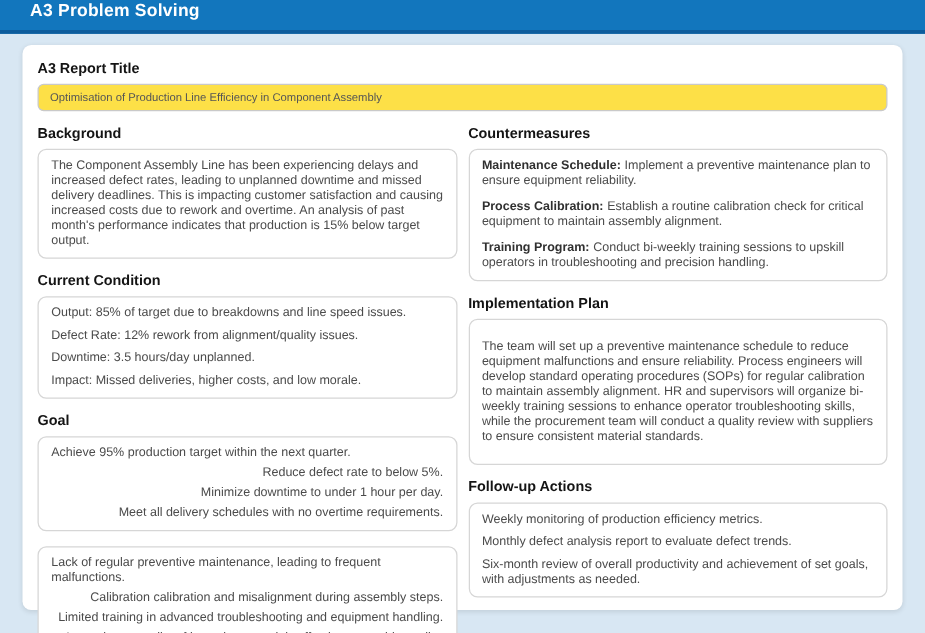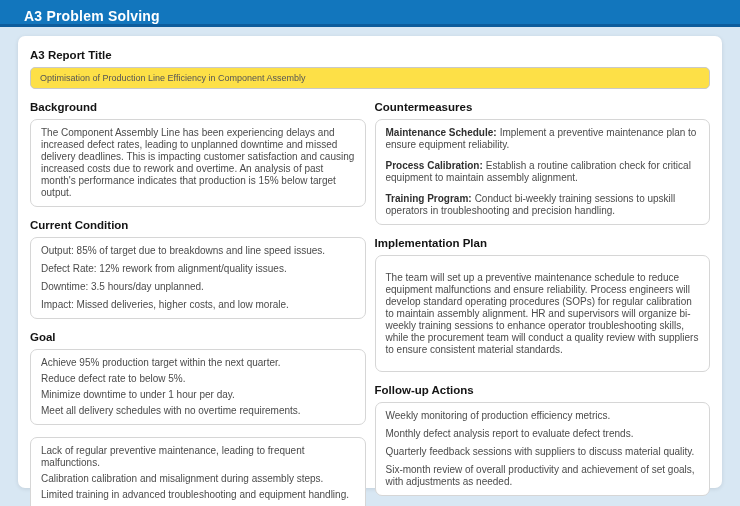--- a/index.html
+++ b/index.html
@@ -8,21 +8,21 @@
     width: 740px; height: 506px;
     background: #d8e7f3;
     font-family: "Liberation Sans", sans-serif;
     overflow: hidden;
   }
   .app-header {
     height: 27px;
     background: #1276bd;
     border-bottom: 3px solid #0d5c9c;
     display: flex;
-    align-items: flex-end;
+    align-items: flex-start;
     padding: 0 24px;
   }
   .app-title {
     color: #ffffff;
     font-weight: bold;
     font-size: 14px;
     letter-spacing: 0.2px;
   }
   .card {
     position: absolute;
@@ -64,21 +64,21 @@
   .field-box {
     border: 1px solid #d6d6d6;
     border-radius: 7px;
     background: #ffffff;
     padding: 7px 10px;
     font-size: 10px;
     line-height: 12px;
     color: #4b4b4b;
   }
   .field-box p { margin: 0; }
-  .box-tight p + p { margin-top: 4px; }
+  .box-tight p + p { margin-top: 4px; text-align: right; }
   .box-spaced p + p { margin-top: 6px; }
   .box-cm p + p { margin-top: 9px; }
   .box-impl p { margin: 9px 0 8px 0; }
   .cm-label {
     font-weight: bold;
     color: #303030;
     margin-right: 3px;
   }
 </style>
 </head>
@@ -153,21 +153,20 @@
         <div class="field-box box-impl">
           <p>The team will set up a preventive maintenance schedule to reduce equipment malfunctions and ensure reliability. Process engineers will develop standard operating procedures (SOPs) for regular calibration to maintain assembly alignment. HR and supervisors will organize bi-weekly training sessions to enhance operator troubleshooting skills, while the procurement team will conduct a quality review with suppliers to ensure consistent material standards.</p>
         </div>
       </section>
 
       <section>
         <h2 class="section-heading">Follow-up Actions</h2>
         <div class="field-box box-spaced">
           <p>Weekly monitoring of production efficiency metrics.</p>
           <p>Monthly defect analysis report to evaluate defect trends.</p>
-          <p>Quarterly feedback sessions with suppliers to discuss material quality.</p>
           <p>Six-month review of overall productivity and achievement of set goals, with adjustments as needed.</p>
         </div>
       </section>
 
     </div>
 
   </div>
 
 </main>
 

